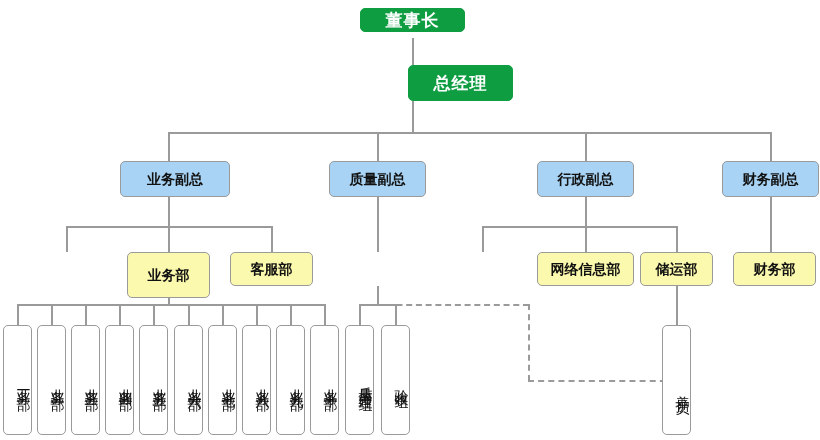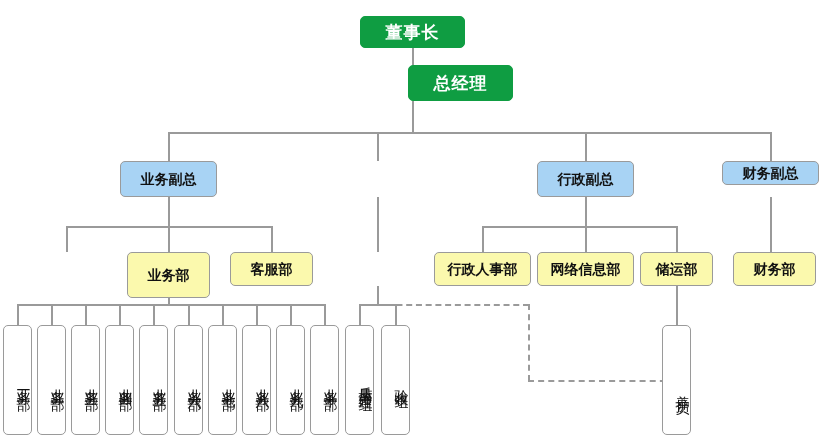--- a/index.html
+++ b/index.html
@@ -118,38 +118,38 @@
   <div class="ln h" style="left:359px;top:304px;width:37px;"></div>
   <div class="ln v" style="left:359px;top:304px;height:21px;"></div>
   <div class="ln v" style="left:395px;top:304px;height:21px;"></div>
 
   <div class="ln v" style="left:676px;top:286px;height:39px;"></div>
 
   <div class="dash-h" style="left:377px;top:304px;width:152px;"></div>
   <div class="dash-v" style="left:528px;top:304px;height:77px;"></div>
   <div class="dash-h" style="left:528px;top:380px;width:148px;"></div>
 
-  <div class="node top" style="left:360px;top:16px;width:105px;height:32px;">董事长</div>
+  <div class="node top" style="left:360px;top:8px;width:105px;height:24px;">董事长</div>
 
   <div class="node top" style="left:360px;top:65px;width:105px;height:36px;margin-left:48px;">总经理</div>
 
-  <div class="node vp" style="left:120px;top:161px;width:97px;height:36px;">业务副总</div>
+  <div class="node vp" style="left:120px;top:161px;width:110px;height:36px;">业务副总</div>
 
+  <div class="node vp" style="left:329px;top:161px;width:97px;height:36px;">质量副总</div>
 
   <div class="node vp" style="left:537px;top:161px;width:97px;height:36px;">行政副总</div>
 
-  <div class="node vp" style="left:722px;top:161px;width:97px;height:24px;">财务副总</div>
+  <div class="node vp" style="left:722px;top:161px;width:97px;height:36px;">财务副总</div>
 
 
   <div class="node dept" style="left:127px;top:252px;width:83px;height:46px;">业务部</div>
 
   <div class="node dept" style="left:230px;top:252px;width:83px;height:34px;">客服部</div>
 
 
-  <div class="node dept" style="left:434px;top:252px;width:97px;height:34px;">行政人事部</div>
 
   <div class="node dept" style="left:537px;top:252px;width:97px;height:34px;">网络信息部</div>
 
   <div class="node dept" style="left:640px;top:252px;width:73px;height:34px;">储运部</div>
 
   <div class="node dept" style="left:733px;top:252px;width:83px;height:34px;">财务部</div>
 
   <div class="node leaf" style="left:3px;top:325px;width:29px;height:110px;">业务一部</div>
   <div class="node leaf" style="left:37px;top:325px;width:29px;height:110px;">业务二部</div>
   <div class="node leaf" style="left:71px;top:325px;width:29px;height:110px;">业务三部</div>

